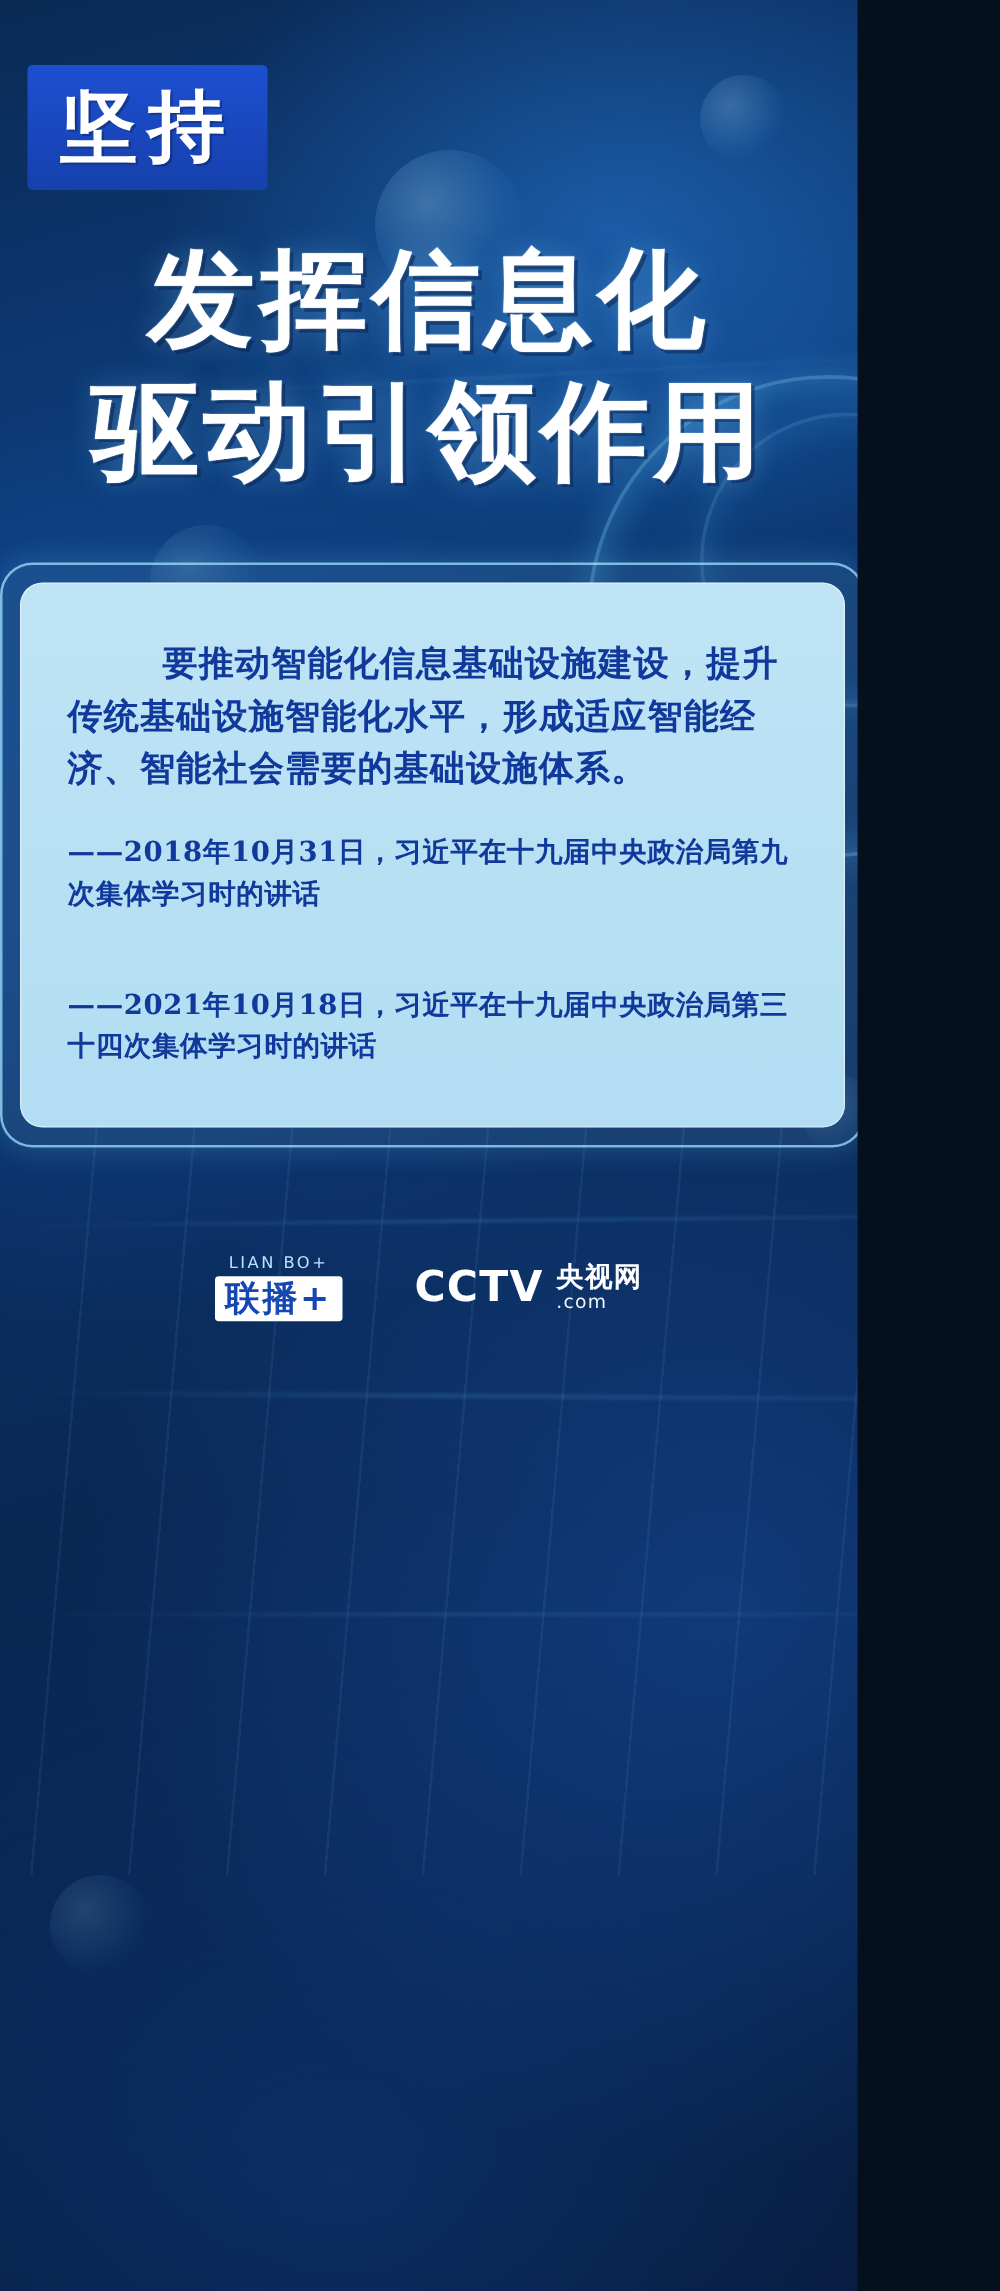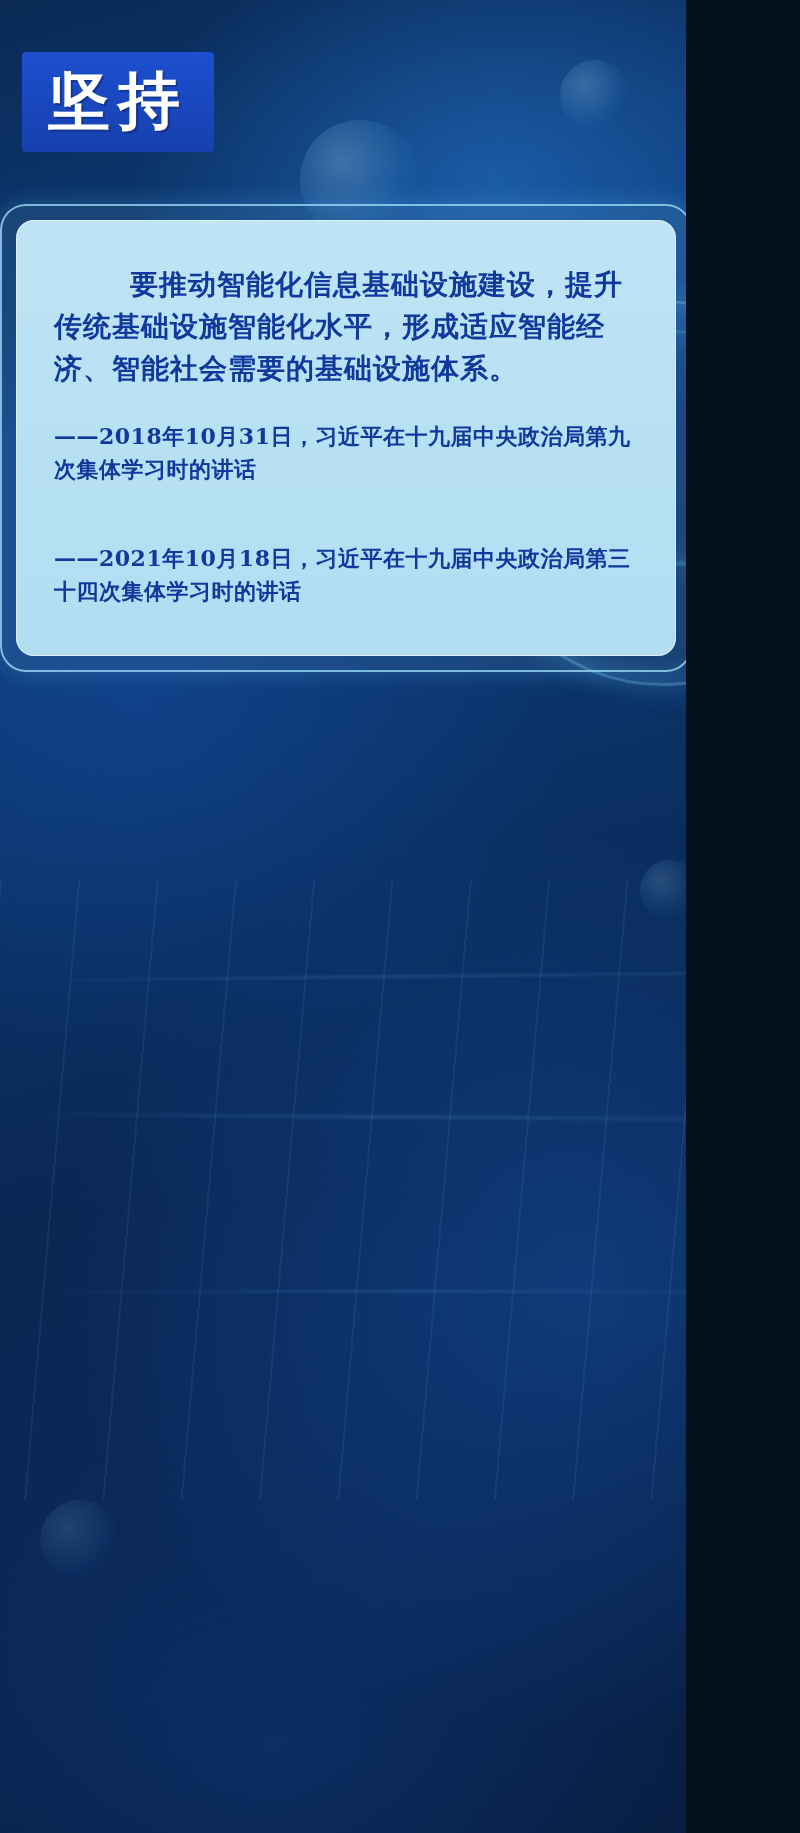--- a/index.html
+++ b/index.html
@@ -220,27 +220,44 @@
     <div class="bokeh b2"></div>
     <div class="bokeh b3"></div>
     <div class="bokeh b4"></div>
     <div class="bokeh b5"></div>
     <div class="bokeh b6"></div>
     <div class="bokeh b7"></div>
   </div>
 
   <div class="head">
     <div class="kicker">坚持</div>
+    <div class="title">
+      <span>发挥信息化</span>
+      <span>驱动引领作用</span>
+    </div>
   </div>
 
   <div class="card-outer">
     <div class="card-inner">
 
       <p class="quote">要推动智能化信息基础设施建设，提升传统基础设施智能化水平，形成适应智能经济、智能社会需要的基础设施体系。</p>
       <p class="source">——2018年10月31日，习近平在十九届中央政治局第九次集体学习时的讲话</p>
 
       <p class="source last">——2021年10月18日，习近平在十九届中央政治局第三十四次集体学习时的讲话</p>
 
     </div>
   </div>
 
+  <div class="footer">
+    <div class="logo-lianbo">
+      <span class="pin">LIAN BO+</span>
+      <span class="cn">联播+</span>
+    </div>
+    <div class="logo-cctv">
+      <span class="mark">CCTV</span>
+      <span class="cn2">
+        <b>央视网</b>
+        <i>.com</i>
+      </span>
+    </div>
+  </div>
 
 </div>
 
 </body></html>

